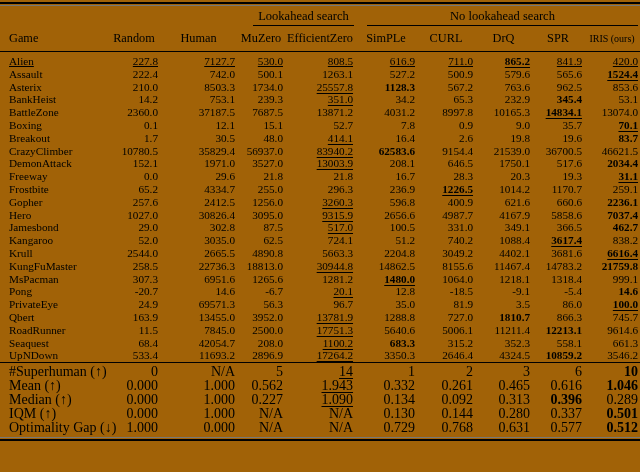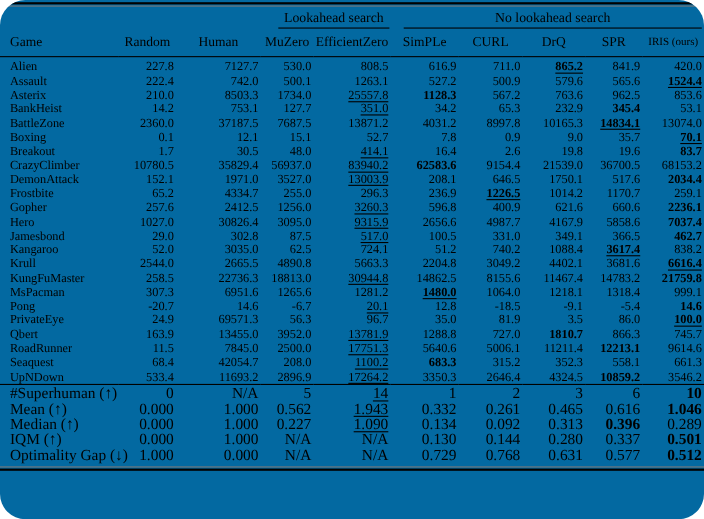--- a/index.html
+++ b/index.html
@@ -1,37 +1,37 @@
 <!DOCTYPE html>
 <html><head>
 <meta charset="utf-8">
 <style>
   html,body{margin:0;padding:0;background:#fff;}
   .page{
     width:640px;height:472px;box-sizing:border-box;
-    background:#0369a1;color:#000;
+    background:#a16207;color:#000;
     font-family:"Liberation Serif","DejaVu Serif",serif;
-    padding-top:2px;overflow:hidden;border-radius:23px;
+    padding-top:2px;overflow:hidden;
   }
   .dbl-rule-top{height:1px;border-top:2.4px solid #000;border-bottom:1px solid #777;}
   .dbl-rule-bottom{height:1px;border-top:1px solid #777;border-bottom:2.4px solid #000;margin-top:2px;}
   table{width:640px;border-collapse:collapse;table-layout:fixed;}
   th,td{padding:0;font-weight:normal;white-space:nowrap;overflow:visible;}
   tr.grp th{height:20px;vertical-align:bottom;font-size:12.5px;text-align:center;}
   .grule{border-bottom:1.2px solid #000;padding-bottom:1px;}
   .grule.g1{margin:0 1px 0 16px;}
   .grule.g2{margin:0 2px 0 12px;}
   tr.cols th{height:25px;vertical-align:middle;font-size:12.3px;border-bottom:1.4px solid #000;text-align:center;}
   tr.cols th.cgame{text-align:left;padding-left:9px;}
   tr.cols th.ciris{font-size:10px;}
   tbody.games th,tbody.games td{font-size:11.2px;line-height:12.8px;}
   tbody.summary th,tbody.summary td{font-size:14px;line-height:13.9px;}
   tbody th.rowlabel{text-align:left;padding-left:9px;}
   tbody td{text-align:right;padding-right:2px;}
-  tbody.games tr:first-child th,tbody.games tr:first-child td{padding-top:3px;}
+  tbody.games tr:first-child th,tbody.games tr:first-child td{padding-top:3px;text-decoration:underline;}
   tbody.summary tr:first-child th,tbody.summary tr:first-child td{border-top:1.2px solid #000;padding-top:2px;}
   .b{font-weight:bold;}
   .u{text-decoration:underline;text-underline-offset:2px;text-decoration-thickness:1px;}
 </style>
 </head>
 <body>
 
 <div class="page">
   <div class="dbl-rule-top"></div>
   <table>
@@ -104,21 +104,21 @@
           <td class="b">1128.3</td>
           <td>567.2</td>
           <td>763.6</td>
           <td>962.5</td>
           <td>853.6</td>
         </tr>
         <tr>
           <th class="rowlabel">BankHeist</th>
           <td>14.2</td>
           <td>753.1</td>
-          <td>127.7</td>
+          <td>239.3</td>
           <td class="u">351.0</td>
           <td>34.2</td>
           <td>65.3</td>
           <td>232.9</td>
           <td class="b">345.4</td>
           <td>53.1</td>
         </tr>
         <tr>
           <th class="rowlabel">BattleZone</th>
           <td>2360.0</td>
@@ -158,35 +158,47 @@
         <tr>
           <th class="rowlabel">CrazyClimber</th>
           <td>10780.5</td>
           <td>35829.4</td>
           <td>56937.0</td>
           <td class="u">83940.2</td>
           <td class="b">62583.6</td>
           <td>9154.4</td>
           <td>21539.0</td>
           <td>36700.5</td>
-          <td>68153.2</td>
+          <td>46621.5</td>
         </tr>
         <tr>
           <th class="rowlabel">DemonAttack</th>
           <td>152.1</td>
           <td>1971.0</td>
           <td>3527.0</td>
           <td class="u">13003.9</td>
           <td>208.1</td>
           <td>646.5</td>
           <td>1750.1</td>
           <td>517.6</td>
           <td class="b">2034.4</td>
         </tr>
         <tr>
+          <th class="rowlabel">Freeway</th>
+          <td>0.0</td>
+          <td>29.6</td>
+          <td>21.8</td>
+          <td>21.8</td>
+          <td>16.7</td>
+          <td>28.3</td>
+          <td>20.3</td>
+          <td>19.3</td>
+          <td class="b u">31.1</td>
+        </tr>
+        <tr>
           <th class="rowlabel">Frostbite</th>
           <td>65.2</td>
           <td>4334.7</td>
           <td>255.0</td>
           <td>296.3</td>
           <td>236.9</td>
           <td class="b u">1226.5</td>
           <td>1014.2</td>
           <td>1170.7</td>
           <td>259.1</td>

